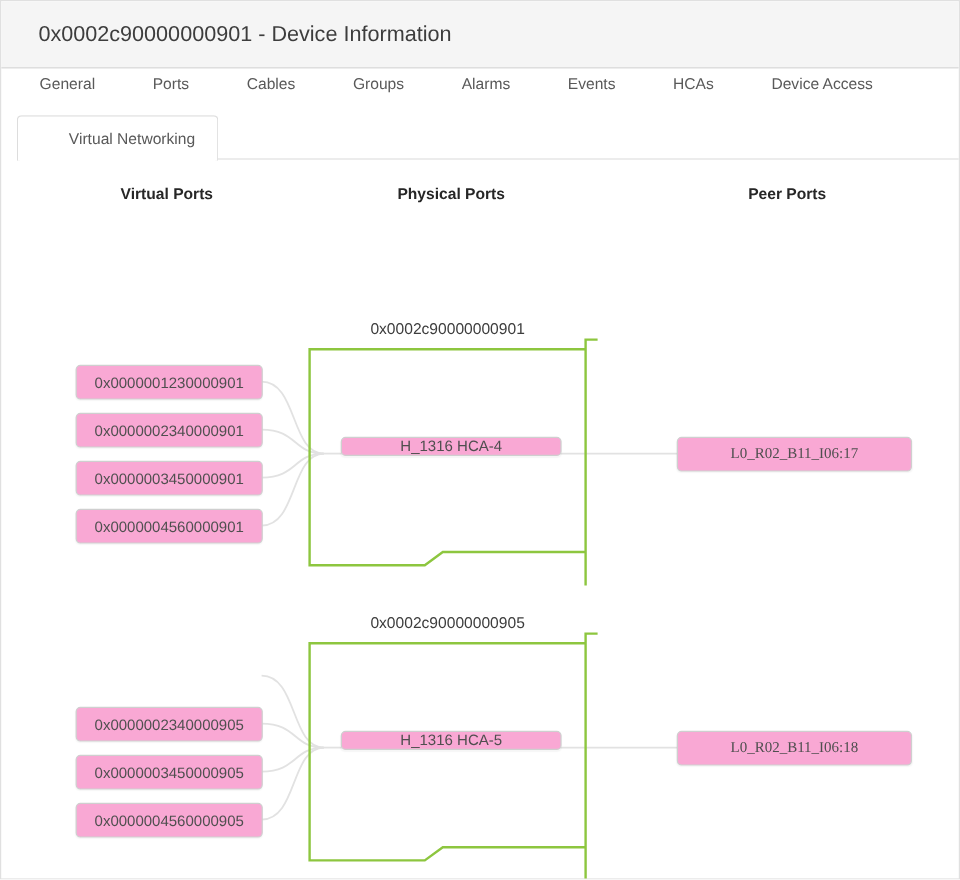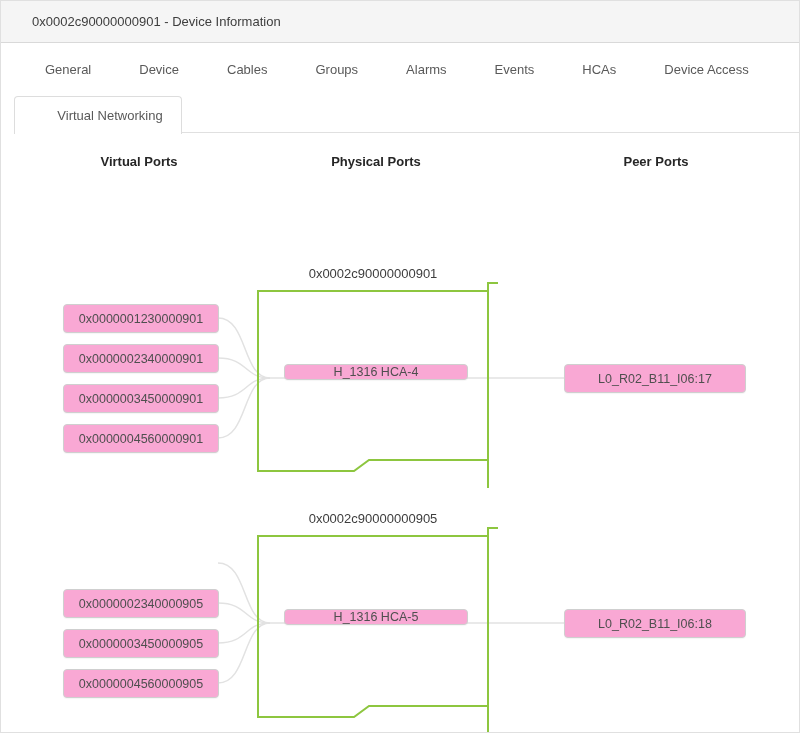--- a/index.html
+++ b/index.html
@@ -9,28 +9,28 @@
     --titlebar-bg:#f5f5f5;
     --panel-border:#e0e0e0;
   }
   html,body{margin:0;padding:0;background:#fff;}
   .stage{
     position:relative;width:800px;height:733px;box-sizing:border-box;
     background:#fff;border:1px solid var(--panel-border);
     font-family:"Liberation Sans",sans-serif;overflow:hidden;
   }
   .titlebar{
-    position:absolute;left:0;top:0;width:100%;height:42px;
+    position:absolute;left:0;top:0;width:100%;height:56px;
     background:var(--titlebar-bg);border-bottom:1px solid #d9d9d9;
     display:flex;align-items:center;padding-left:31px;box-sizing:border-box;
-    font-size:13px;color:#3d3d3d;
+    font-size:18px;color:#3d3d3d;
   }
   .tabs1{
     position:absolute;left:0;top:42px;width:100%;height:53px;
-    display:flex;align-items:center;padding-left:44px;gap:48px;
+    display:flex;align-items:center;padding-left:32px;gap:48px;
     box-sizing:border-box;
   }
   .tab1{font-size:13px;color:#595959;white-space:nowrap;cursor:pointer;}
   .tab2{
     position:absolute;left:13px;top:95px;width:142px;height:37px;
     background:#fff;border:1px solid #ddd;border-bottom:none;
     border-radius:4px 4px 0 0;display:flex;align-items:center;justify-content:center;
     font-size:13px;color:#595959;z-index:3;cursor:pointer;padding-left:24px;
   }
   .pane-top-border{
@@ -54,34 +54,34 @@
   .guid-label.g1{top:265px;}
   .guid-label.g2{top:510px;}
   .node{
     position:absolute;background:#f9a8d4;border:1px solid var(--node-border);
     border-radius:4px;display:flex;align-items:center;justify-content:center;
     font-size:12.5px;color:#4f4f4f;box-sizing:border-box;z-index:2;cursor:pointer;
     box-shadow:0 1px 1px rgba(0,0,0,0.04);
   }
   .vp{left:62px;width:156px;height:29px;}
   .hca{left:283px;width:184px;height:16px;}
-  .peer-node{left:563px;width:182px;height:29px;}
+  .peer-node{left:563px;width:196px;height:29px;font-family:Liberation Serif, serif;}
 </style>
 </head>
 <body>
 
 <div class="stage">
 
   <div class="titlebar">
     <span>0x0002c90000000901 - Device Information</span>
   </div>
 
   <div class="tabs1">
     <div class="tab1">General</div>
-    <div class="tab1">Device</div>
+    <div class="tab1">Ports</div>
     <div class="tab1">Cables</div>
     <div class="tab1">Groups</div>
     <div class="tab1">Alarms</div>
     <div class="tab1">Events</div>
     <div class="tab1">HCAs</div>
     <div class="tab1">Device Access</div>
   </div>
 
   <div class="tab2">Virtual Networking</div>
   <div class="pane-top-border"></div>

